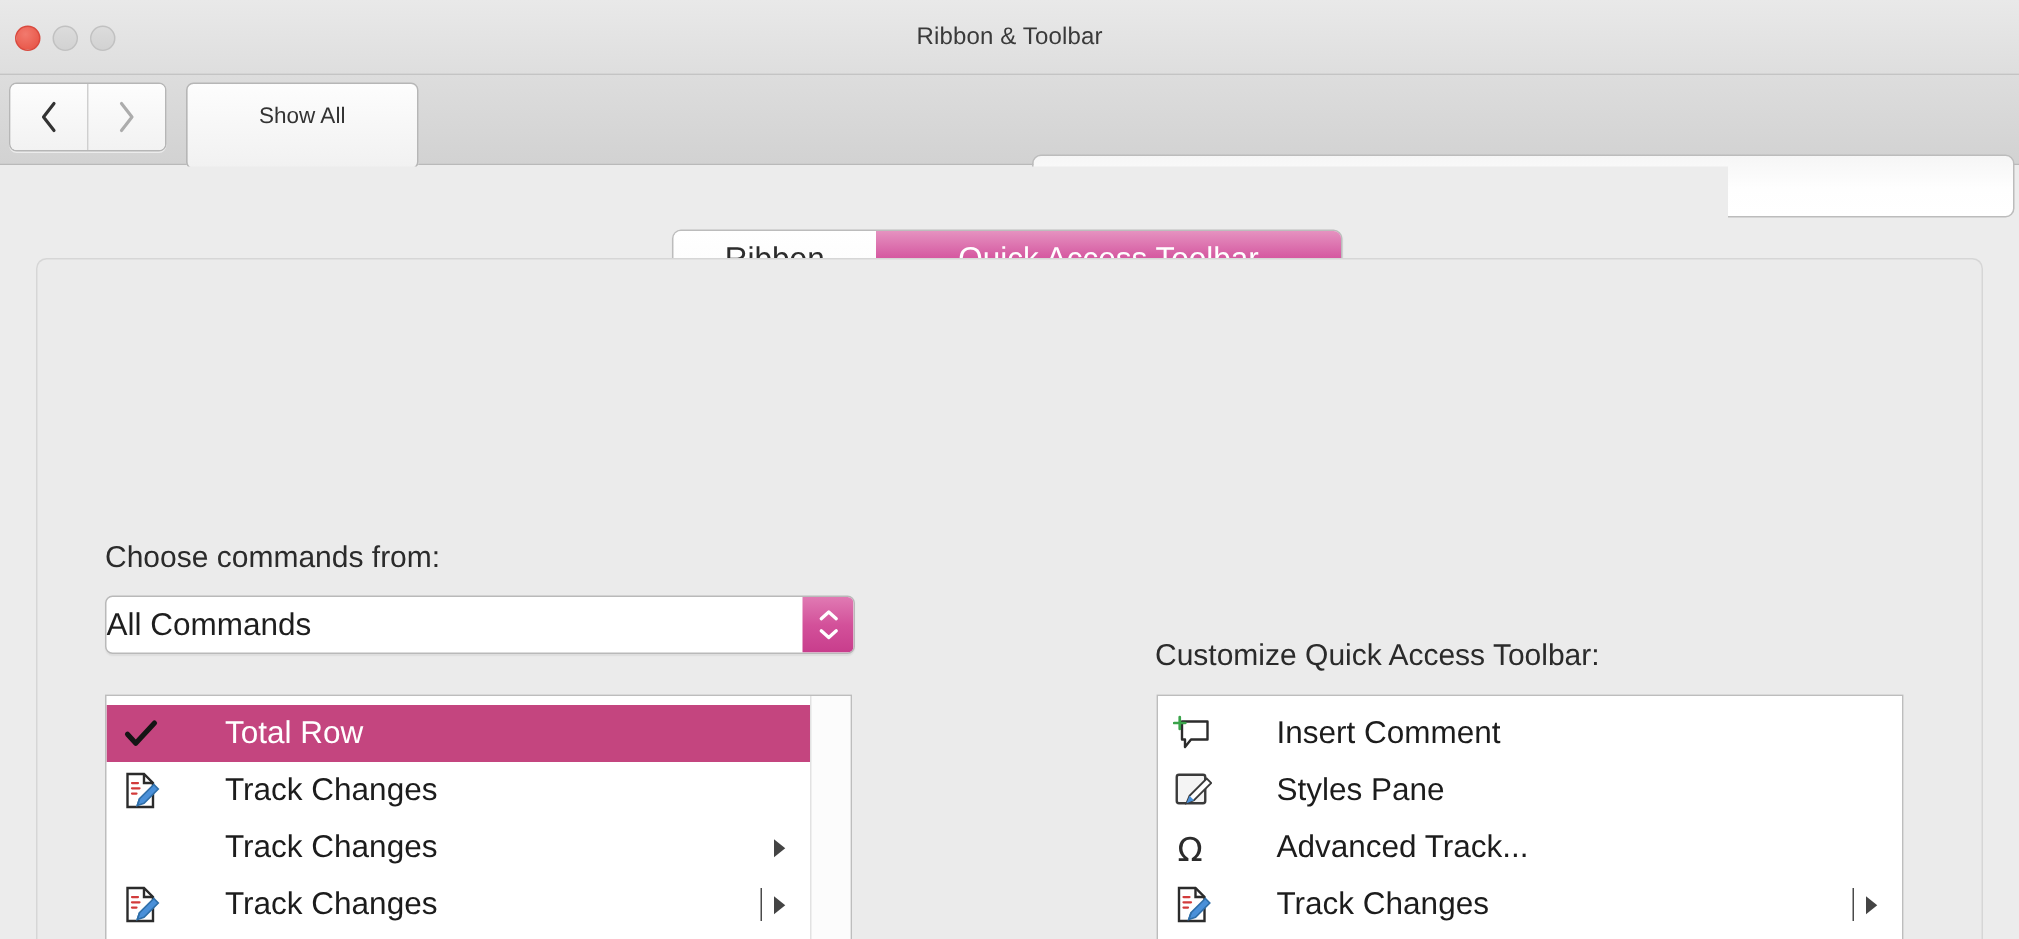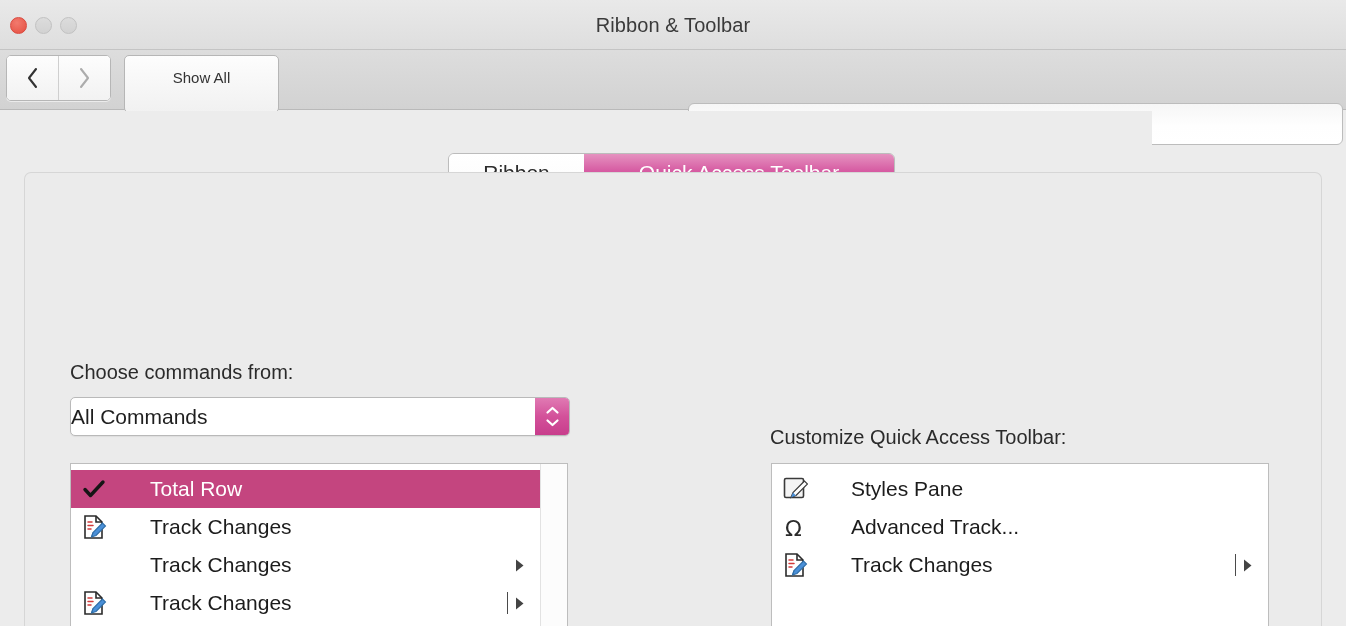--- a/index.html
+++ b/index.html
@@ -42,21 +42,21 @@
   .light.min, .light.max {
     background: linear-gradient(to bottom, #dcdcdc, #d2d2d2);
     border: 1px solid #c1c1c1;
   }
   .win-title {
     position: absolute;
     left: 0; top: 0;
     width: 1346px;
     line-height: 50px;
     text-align: center;
-    font-size: 20px;
+    font-size: 16px;
     color: #3a3a3a;
     letter-spacing: 0.1px;
   }
 
   
   .toolbar {
     position: absolute;
     left: 0; top: 50px;
     width: 1346px; height: 60px;
     background: linear-gradient(to bottom, #dddddd 0%, #d2d2d2 100%);
@@ -431,20 +431,29 @@
     <div class="scrollbar">
       <div class="scrollbar-thumb"></div>
     </div>
   </div>
 
   <div class="listbox" id="right-list">
     <div class="list-inner" id="right-rows">
         <div class="row">
           <span class="row-icon">
             <svg viewBox="0 0 26 26">
+      <path d="M6 5 H23 V17 H12 L8 22 V17 H6 Z" fill="#fff" stroke="#2b2b2b" stroke-width="1.6" stroke-linejoin="round"></path>
+      <path d="M4.5 2 V10 M0.8 6 H8.2" stroke="#3aa34a" stroke-width="1.8" stroke-linecap="round"></path>
+    </svg>
+          </span>
+          <span class="row-label">Insert Comment</span>
+        </div>
+        <div class="row">
+          <span class="row-icon">
+            <svg viewBox="0 0 26 26">
       <rect x="2.5" y="2.5" width="19" height="19" rx="1.5" fill="#f4f4f4" stroke="#3a3a3a" stroke-width="1.6"></rect>
       <path d="M22.5 5 L11 16.5 L9 21.5 L14 19.5 L25.5 8 Z" fill="#ffffff" stroke="#3a3a3a" stroke-width="1.2"></path>
       <path d="M9 21.5 L11 16.5 L14 19.5 Z" fill="#4a90d9"></path>
     </svg>
           </span>
           <span class="row-label">Styles Pane</span>
         </div>
         <div class="row">
           <span class="row-icon">
             <svg viewBox="0 0 26 26">

